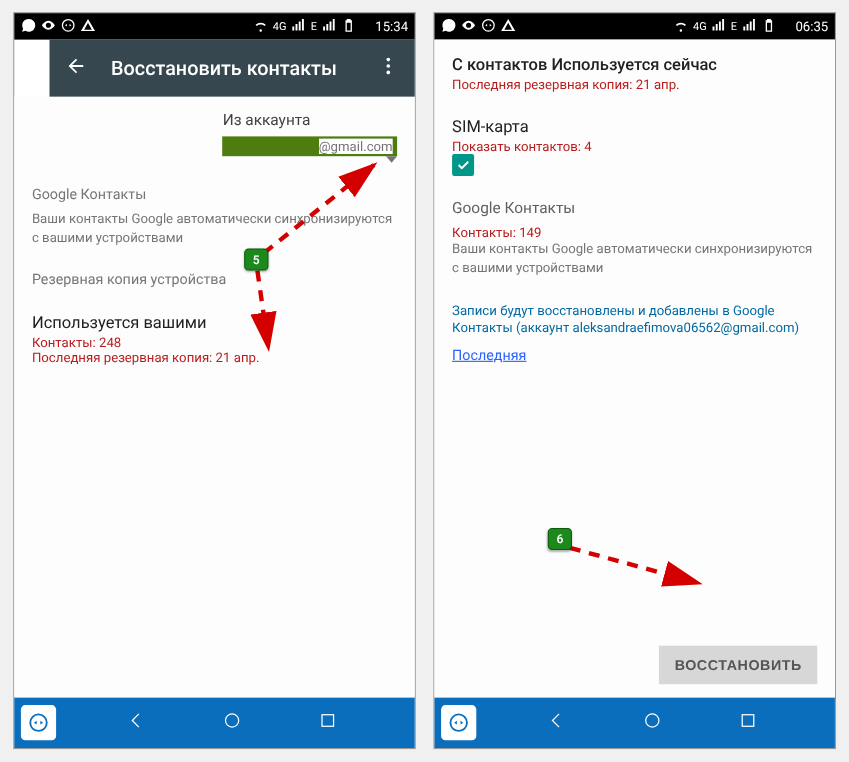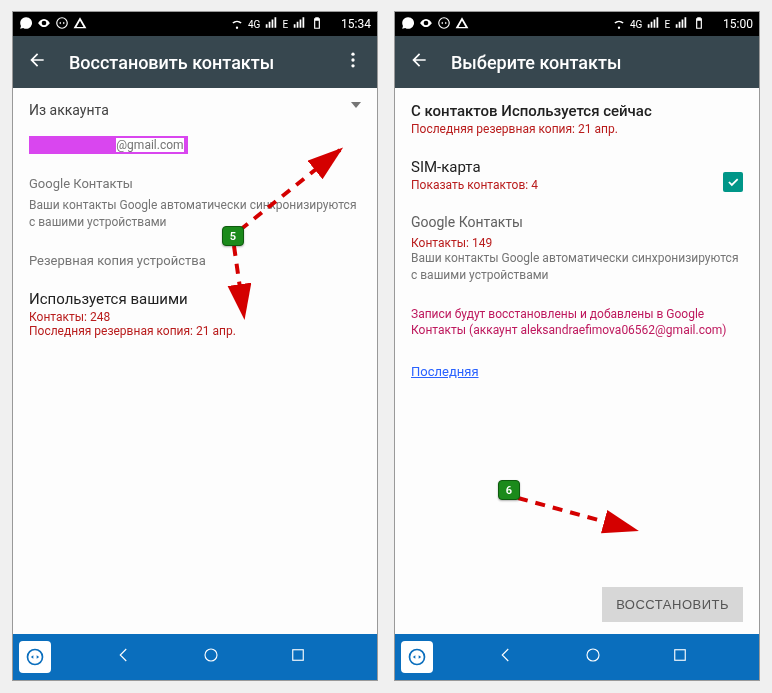--- a/index.html
+++ b/index.html
@@ -44,84 +44,86 @@
 
   
   .appbar {
     background: #37474f;
     color: #fff;
     height: 52px;
     display: flex;
     align-items: center;
     padding: 0 14px;
     gap: 22px;
+    margin-left: 32px;
   }
   .appbar .title { font-size: 18px; font-weight: 500; flex: 1; }
   .appbar svg { width: 20px; height: 20px; fill: #fff; }
   .appbar .overflow { margin-left: auto; }
 
   
   .content {
     flex: 1;
     background: #fdfdfd;
     padding: 14px 16px;
     color: #212121;
     font-size: 14px;
     overflow: hidden;
     position: relative;
   }
   .section-title { color: #757575; font-size: 13px; margin-bottom: 6px; }
   .section-sub { color: #757575; font-size: 12px; line-height: 1.4; }
   .block { margin-bottom: 22px; }
   .account-row {
     display: flex;
-    align-items: flex-start;
+    align-items: flex-end;
     justify-content: space-between;
+    flex-direction: column;
   }
   .account-email {
     display: inline-block;
-    background: #d946ef;
+    background: #4d7c0f;
     color: #888;
     padding: 2px 4px;
     font-size: 12px;
-    margin-top: 16px;
+    margin-top: 4px;
   }
   .account-email .suffix { background:#fff; color:#757575; }
   .dropdown-arrow {
     width: 0; height: 0;
     border-left: 5px solid transparent;
     border-right: 5px solid transparent;
     border-top: 6px solid #757575;
   }
   .item-title { color: #212121; font-size: 15px; margin-bottom: 2px; }
   .item-line2 { color: #b91c1c; font-size: 12px; }
 
   
   .sim-row {
-    display: flex; align-items:flex-end; justify-content: space-between;
+    display: flex; align-items:flex-start; justify-content: space-between; flex-direction: column;
   }
   .checkbox {
     width: 20px; height: 20px;
     background: #009688;
     border-radius: 2px;
     display: flex; align-items:center; justify-content:center;
   }
   .checkbox svg { width: 14px; height: 14px; stroke: #fff; stroke-width: 3; fill:none; }
-  .info-text { color: #be185d; font-size: 12px; line-height: 1.4; margin-bottom: 24px;}
+  .info-text { color: #0369a1; font-size: 12px; line-height: 1.4; margin-bottom: 8px;}
   .link { color: #2962ff; text-decoration: underline; font-size: 13px; cursor:pointer; }
   .restore-btn {
     position: absolute;
     right: 16px;
     bottom: 12px;
     background: #d7d7d7;
     color: #555;
     border: none;
     padding: 10px 14px;
     font-size: 13px;
-    font-weight: 400;
+    font-weight: 700;
     letter-spacing: 0.5px;
     cursor: pointer;
   }
 
   
   .navbar {
     background: #0a6ebd;
     height: 46px;
     display: flex;
     align-items: center;
@@ -285,28 +287,22 @@
       <span><svg viewBox="0 0 24 24">
             <path d="M3 20h3v-6H3zM8 20h3V10H8zM13 20h3V6h-3zM18 20h3V2h-3z"></path>
           </svg></span>
       <span style="font-size:10px;">E</span>
       <span><svg viewBox="0 0 24 24">
             <path d="M3 20h3v-6H3zM8 20h3V10H8zM13 20h3V6h-3zM18 20h3V2h-3z"></path>
           </svg></span>
       <span><svg viewBox="0 0 24 24">
             <path d="M15 2h-6v2H7v18h10V4h-2zM9 20V8h6v12z"></path>
           </svg></span>
-      <span class="time">15:00</span>
-    </div>
-  </div>
-  <div class="appbar">
-    <span><svg viewBox="0 0 24 24">
-          <path d="M20 11H7.8l5.6-5.6L12 4l-8 8 8 8 1.4-1.4L7.8 13H20z"></path>
-        </svg></span>
-    <span class="title">Выберите контакты</span>
+      <span class="time">06:35</span>
+    </div>
   </div>
   <div class="content">
     <div class="block">
       <div class="item-title" style="font-weight:500;">С контактов Используется сейчас</div>
       <div class="item-line2">Последняя резервная копия: 21 апр.</div>
     </div>
 
     <div class="block sim-row">
       <div>
         <div class="item-title">SIM-карта</div>

